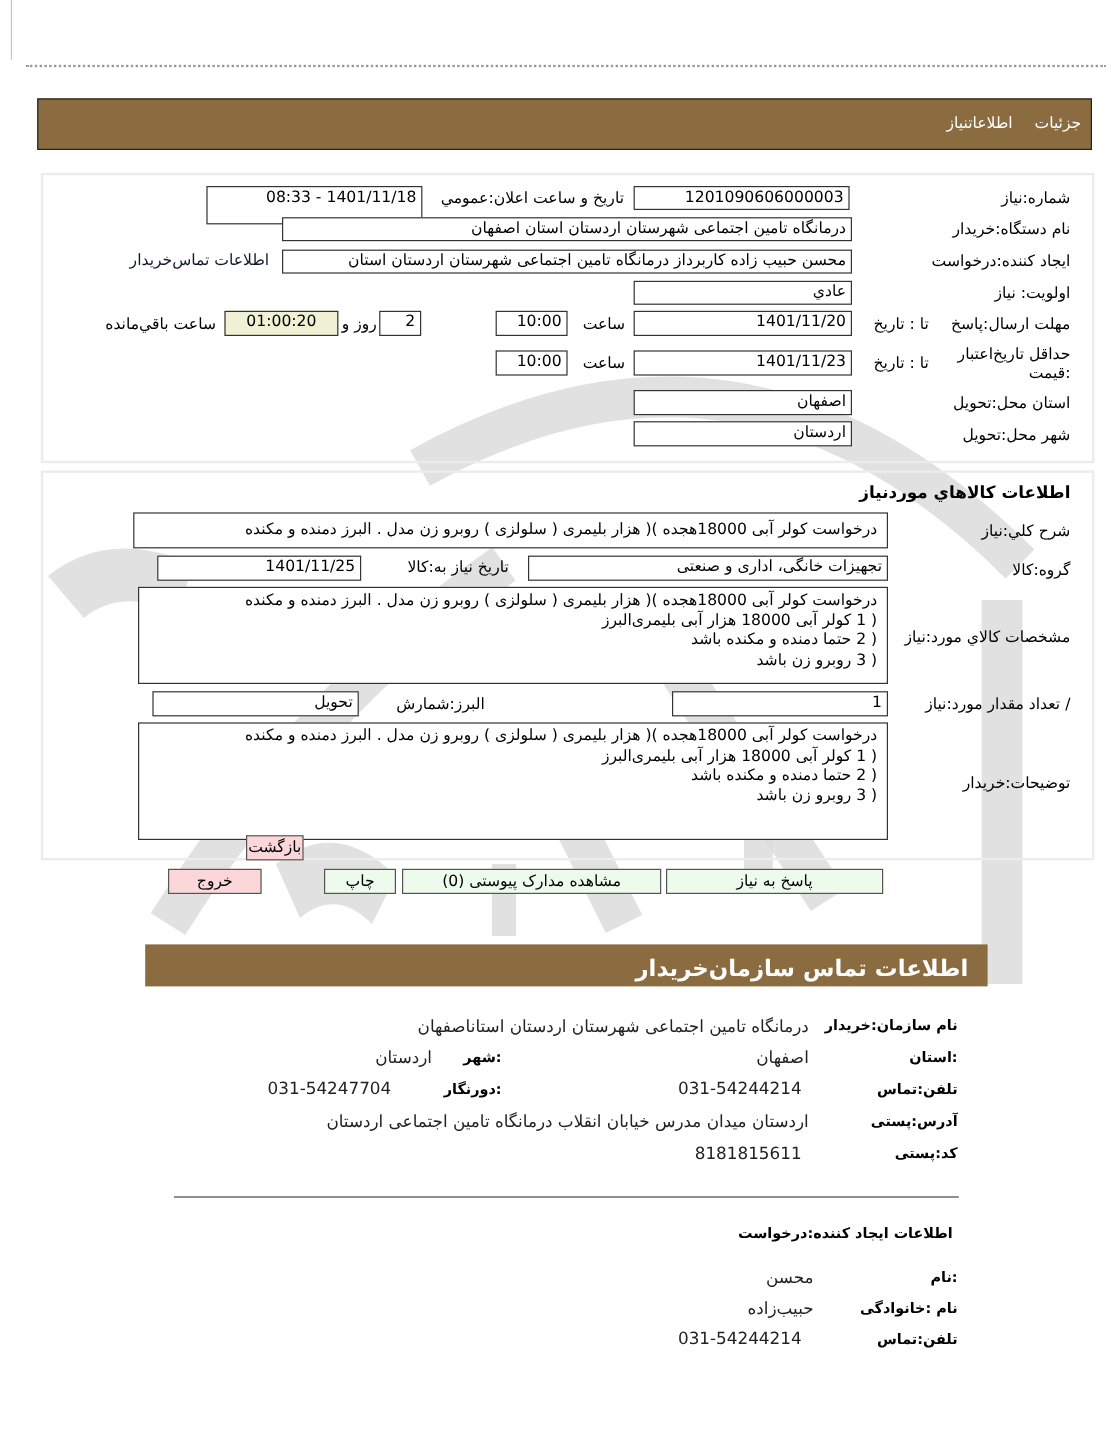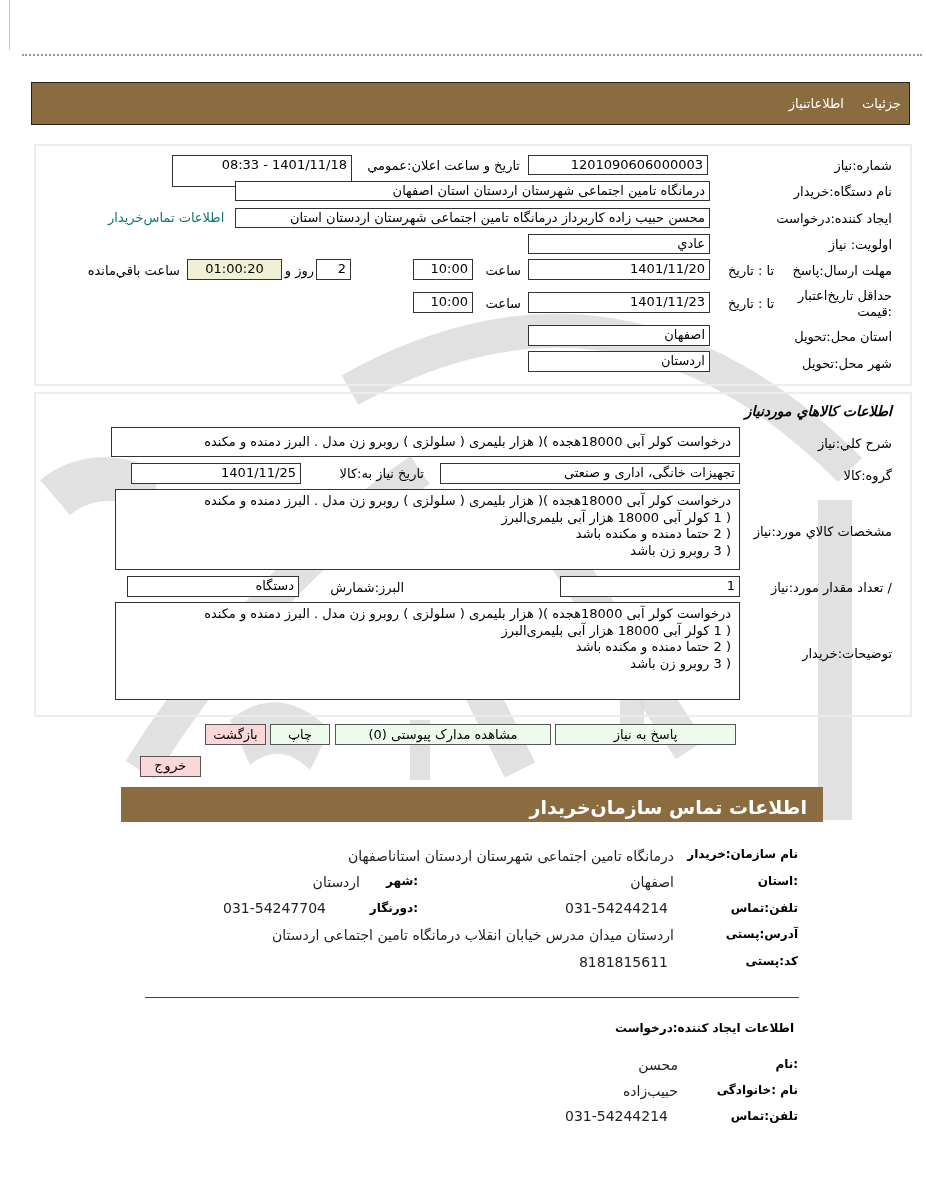--- a/index.html
+++ b/index.html
@@ -11,22 +11,22 @@
   .header-bar { position:absolute; left:31px; top:82px; width:877px; height:41px; background:#8b6b40;
                 border:1px solid #222; color:#fff; direction:rtl; }
   .header-bar .tabs { position:absolute; right:8px; top:13px; font-size:13px; }
   .header-bar .tabs span { margin-left:14px; }
   .panel { position:absolute; border:2px solid #ececec; background:transparent; }
   .lbl { position:absolute; direction:rtl; text-align:right; font-size:13px; white-space:nowrap; }
   .box { position:absolute; border:1px solid #333; background:#fff; direction:rtl; text-align:right;
          font-size:13px; padding:0 4px; box-sizing:border-box; white-space:nowrap; overflow:hidden;
          line-height:18px; }
   .box.timer { background:#f0f0d4; text-align:center; }
-  .link { position:absolute; color:#0f766e; direction:rtl; white-space:nowrap; }
-  .section-title { position:absolute; font-weight:bold; font-size:14px; direction:rtl; white-space:nowrap;font-style:italic; }
+  .link { position:absolute; color:#0f172a; direction:rtl; white-space:nowrap; }
+  .section-title { position:absolute; font-weight:bold; font-size:14px; direction:rtl; white-space:nowrap; }
   .multibox { position:absolute; border:1px solid #333; background:#fff; direction:rtl; text-align:right;
               padding:3px 8px; box-sizing:border-box; font-size:13px; line-height:16.5px; }
   .btn { position:absolute; height:21px; border:1px solid #555; box-sizing:border-box; font-size:13px;
          text-align:center; line-height:19px; direction:rtl; cursor:pointer; }
   .btn.green { background:#ecfbec; }
   .btn.pink { background:#fbd7da; }
   .header-bar2 { position:absolute; left:121px; top:787px; width:702px; height:35px; background:#8b6b40;
                  color:#fff; direction:rtl; }
   .header-bar2 span { position:absolute; right:16px; top:9px; font-weight:bold; font-size:19px; }
   .c-lbl { position:absolute; direction:rtl; font-weight:bold; font-size:12px; white-space:nowrap; }
@@ -120,35 +120,35 @@
 <div class="multibox" style="left:115px; top:489px; width:625px; height:81px;">
   <div>درخواست کولر آبی 18000هجده )( هزار بلیمری ( سلولزی ) روبرو زن مدل . البرز دمنده و مکنده</div>
   <div>( 1 کولر آبی 18000 هزار آبی بلیمری‌البرز</div>
   <div>( 2 حتما دمنده و مکنده باشد</div>
   <div>( 3 روبرو زن باشد</div>
 </div>
 
 <span class="lbl" style="right:34px; top:580px;">/ تعداد مقدار مورد:نياز</span>
 <div class="box" style="left:560px; top:576px; width:180px; height:21px;">1</div>
 <span class="lbl" style="right:522px; top:580px;">البرز:شمارش</span>
-<div class="box" style="left:127px; top:576px; width:172px; height:21px;">دستگاه</div>
+<div class="box" style="left:127px; top:576px; width:172px; height:21px;">تحويل</div>
 
 <span class="lbl" style="right:34px; top:646px;">توضيحات:خريدار</span>
 <div class="multibox" style="left:115px; top:602px; width:625px; height:98px;">
   <div>درخواست کولر آبی 18000هجده )( هزار بلیمری ( سلولزی ) روبرو زن مدل . البرز دمنده و مکنده</div>
   <div>( 1 کولر آبی 18000 هزار آبی بلیمری‌البرز</div>
   <div>( 2 حتما دمنده و مکنده باشد</div>
   <div>( 3 روبرو زن باشد</div>
 </div>
 
 <div class="btn green" style="left:555px; top:724px; width:181px;">پاسخ به نياز</div>
 <div class="btn green" style="left:335px; top:724px; width:216px;">مشاهده مدارک پیوستی (0)</div>
 <div class="btn green" style="left:270px; top:724px; width:60px;">چاپ</div>
-<div class="btn pink" style="left:205px; top:724px; width:61px;">بازگشت</div>
-<div class="btn pink" style="left:140px; top:756px; width:61px;font-family:Liberation Mono, monospace;">خروج</div>
+<div class="btn pink" style="left:205px; top:696px; width:48px;">بازگشت</div>
+<div class="btn pink" style="left:140px; top:724px; width:78px;">خروج</div>
 
 <div class="header-bar2">
   <span>اطلاعات  تماس سازمان‌خريدار</span>
 </div>
 
 <span class="c-lbl" style="right:128px; top:847px;">نام سازمان:خريدار</span>
 <span class="c-val" style="right:252px; top:848px;">درمانگاه تامين اجتماعی شهرستان اردستان استاناصفهان</span>
 
 <span class="c-lbl" style="right:128px; top:874px;">:استان</span>
 <span class="c-val" style="right:252px; top:874px;">اصفهان</span>

